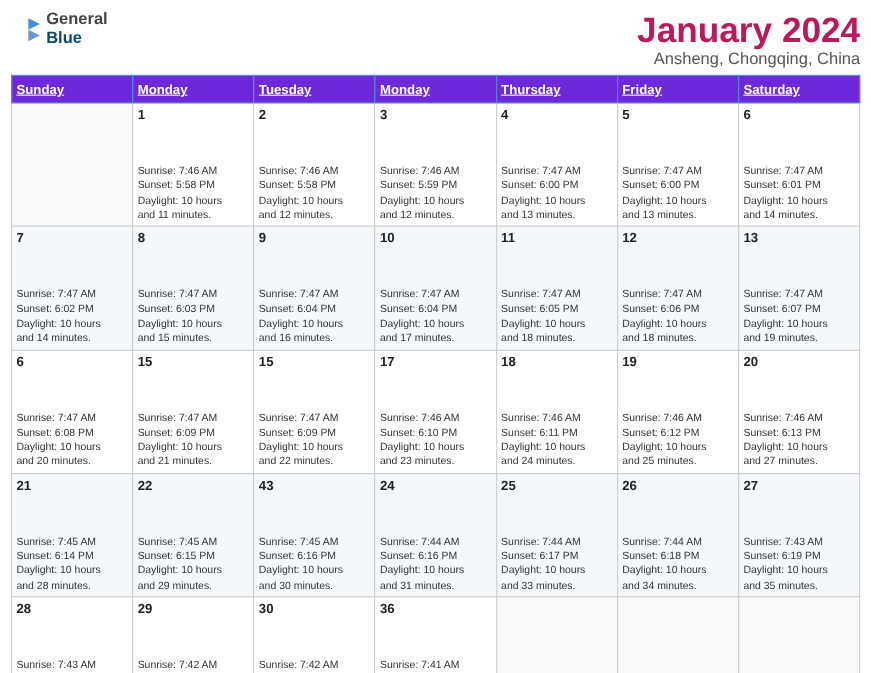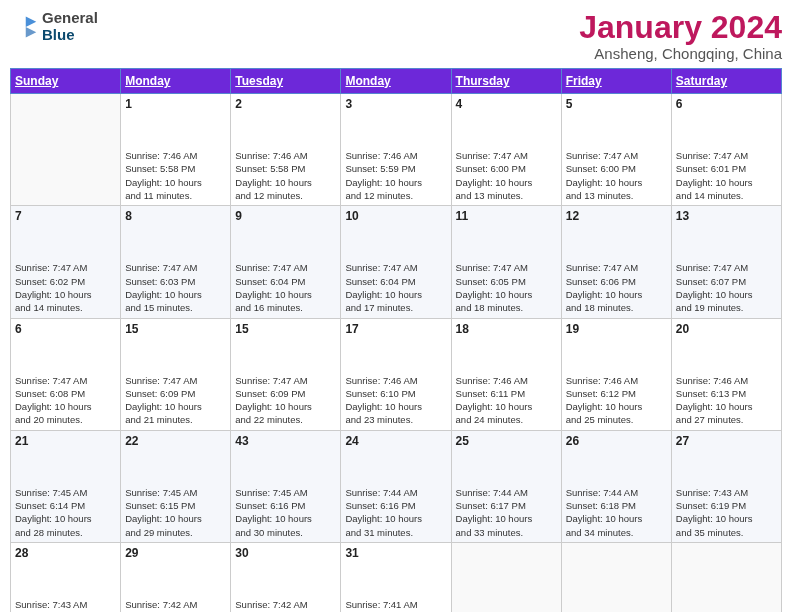--- a/index.html
+++ b/index.html
@@ -259,21 +259,21 @@
           </td>
           <td>
             <div class="day-number">29</div>
             <div class="day-info">Sunrise: 7:42 AM<br>Sunset: 6:21 PM<br>Daylight: 10 hours<br>and 38 minutes.</div>
           </td>
           <td>
             <div class="day-number">30</div>
             <div class="day-info">Sunrise: 7:42 AM<br>Sunset: 6:22 PM<br>Daylight: 10 hours<br>and 40 minutes.</div>
           </td>
           <td>
-            <div class="day-number">31</div>
+            <div class="day-number">36</div>
             <div class="day-info">Sunrise: 7:41 AM<br>Sunset: 6:23 PM<br>Daylight: 10 hours<br>and 41 minutes.</div>
           </td>
           <td class="empty-cell"></td>
           <td class="empty-cell"></td>
           <td class="empty-cell"></td>
         </tr>
       </tbody>
   </table>
 </div>
 

